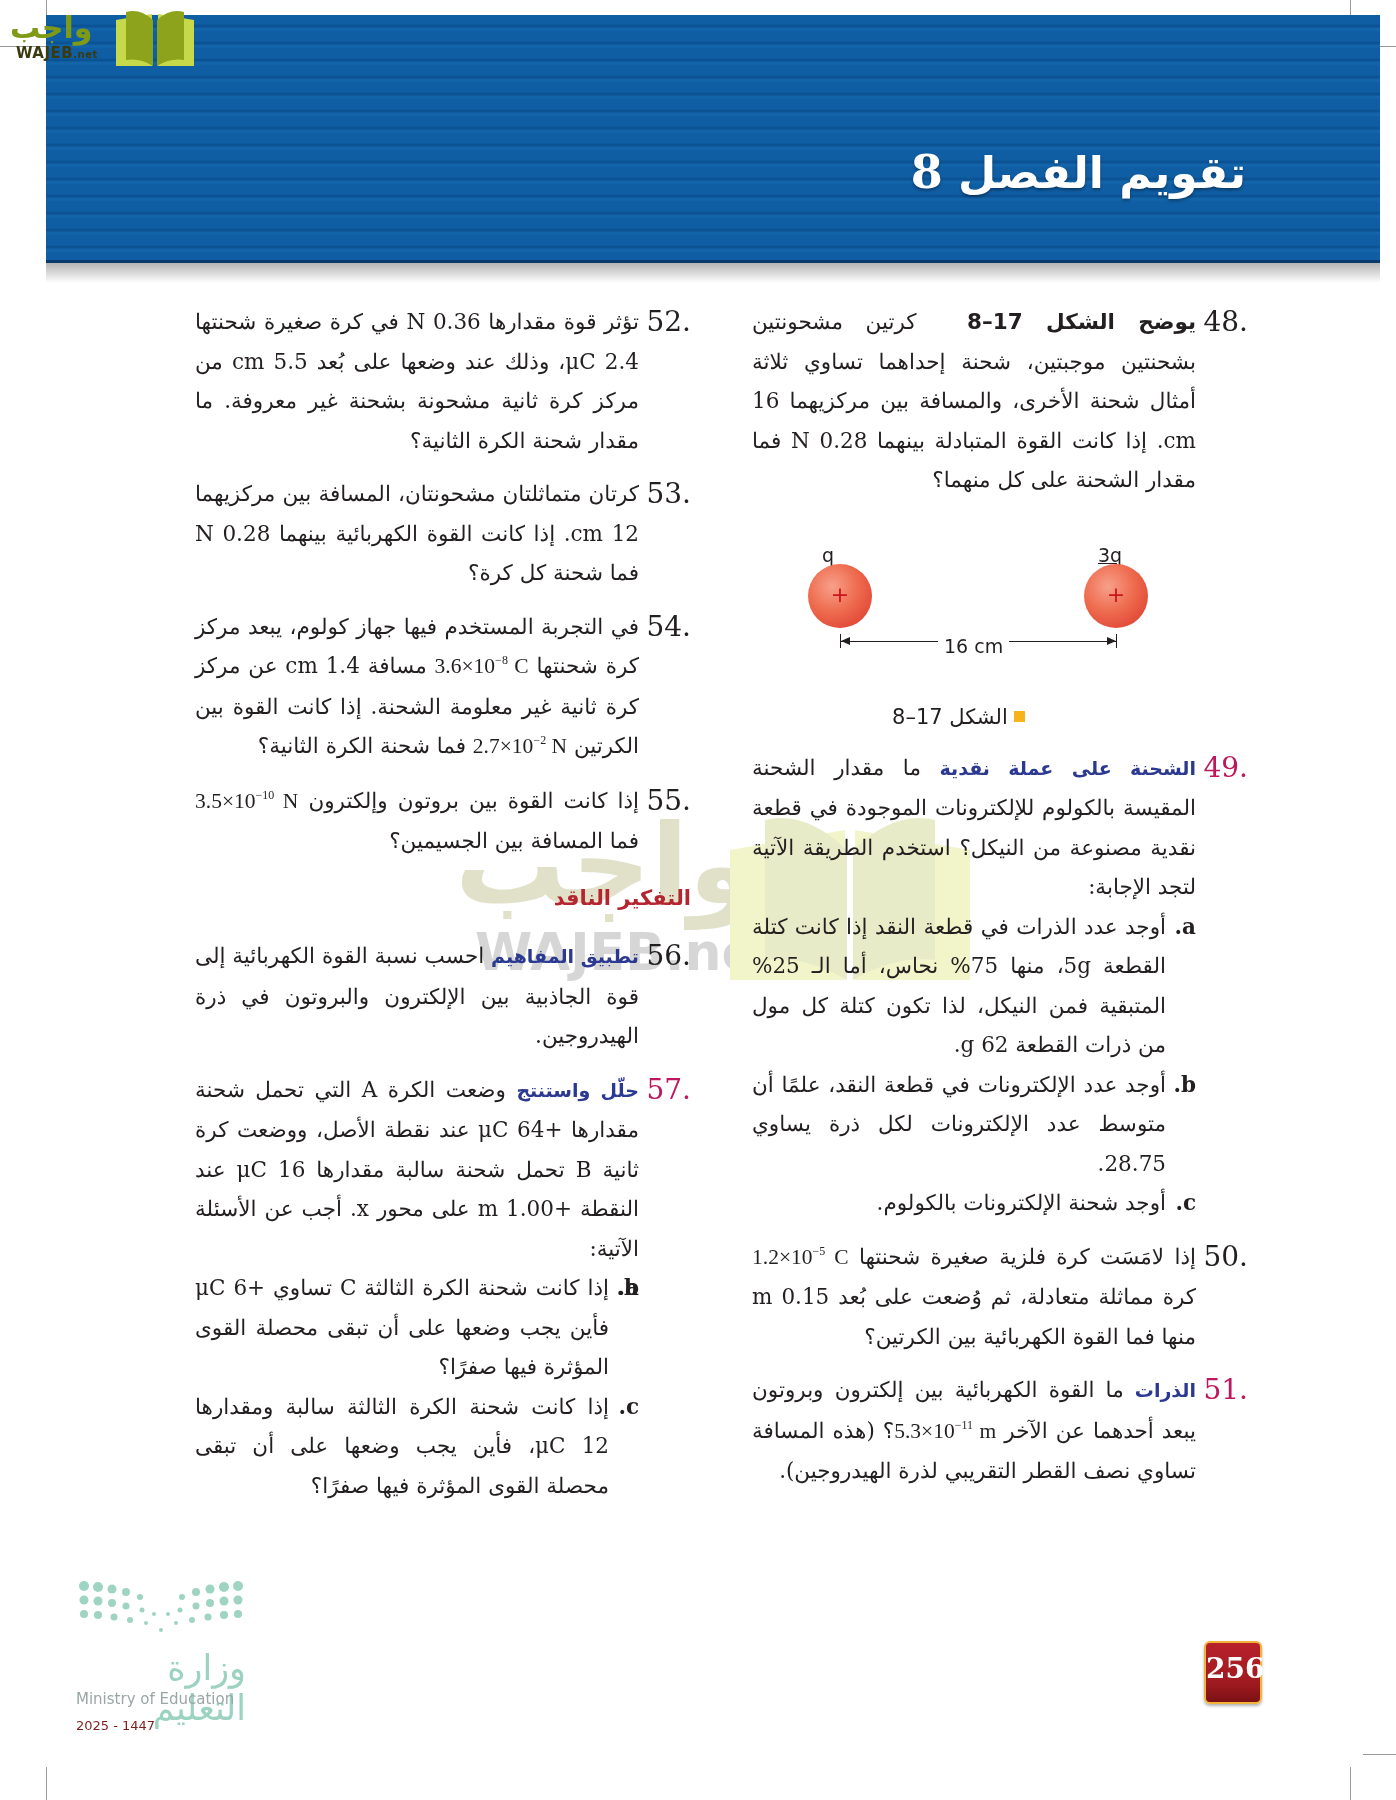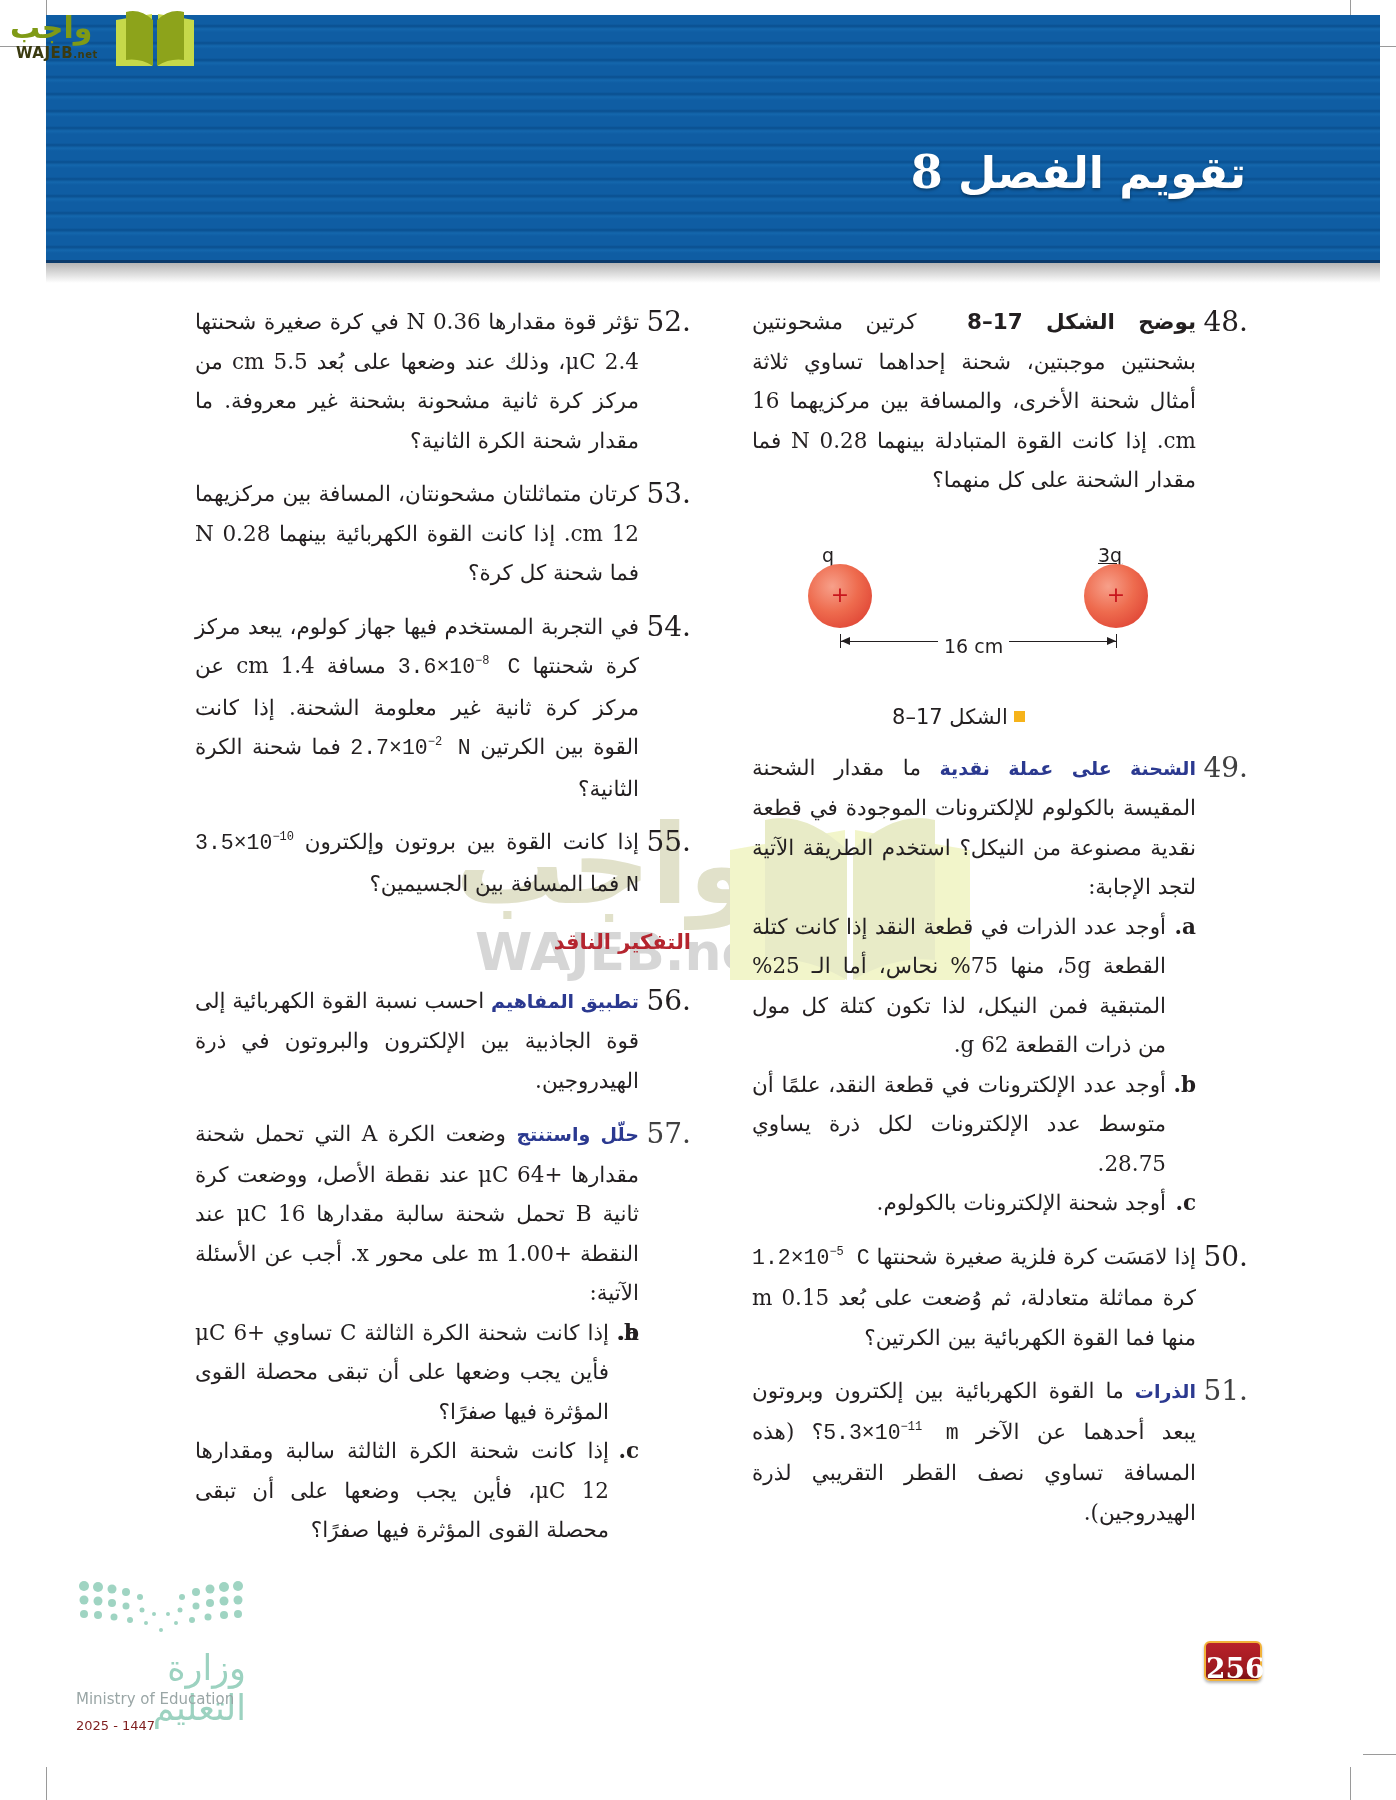--- a/index.html
+++ b/index.html
@@ -34,26 +34,26 @@
   .wm-ar { position: absolute; left: 0; top: 0; font-family: "DejaVu Sans", sans-serif; font-weight: bold; font-size: 110px; color: #c9c9a0; direction: rtl; line-height: 1; }
   .wm-en { position: absolute; left: 20px; top: 112px; font-family: "DejaVu Sans", sans-serif; font-weight: bold; font-size: 52px; color: #b5b5b5; }
   .wm-book { position: absolute; left: 270px; top: 0; width: 250px; height: 170px; }
 
   .col { position: absolute; direction: rtl; text-align: justify; font-size: 21.5px; line-height: 39.5px; }
   .col-right { left: 752px; width: 496px; top: 302px; }
   .col-left { left: 195px; width: 496px; top: 302px; }
 
   .problem { position: relative; padding-right: 52px; margin-bottom: 14px; }
   .pnum { position: absolute; right: 0; top: 0; font-weight: normal; font-family: "DejaVu Serif", serif; font-size: 28px; color: #231f20; direction: ltr; }
-  .pnum.blue { color: #404040; }
+  .pnum.blue { color: #be185d; }
   .kw-blue { font-family: "DejaVu Sans", sans-serif; font-weight: bold; color: #2b3990; font-size: 19px; }
   .kw-bold { font-weight: bold; font-family: "DejaVu Sans", sans-serif; margin-left: 28px; }
   .sub { position: relative; padding-right: 30px; }
   .sub-letter { position: absolute; right: 0; top: 0; font-weight: bold; font-family: "DejaVu Serif", serif; }
-  .ltr { direction: ltr; unicode-bidi: embed; font-family: Liberation Mono, monospace; }
+  .ltr { direction: ltr; unicode-bidi: embed; font-family: Liberation Serif, serif; }
   sup { font-size: 12px; vertical-align: 9px; line-height: 0; }
 
   .section-heading {
     font-family: "DejaVu Sans", sans-serif; font-weight: bold; color: #b5252f; font-size: 21px;
     margin: 18px 0 18px 0; text-align: right;
   }
 
   .figure { position: relative; width: 496px; height: 230px; margin: 10px 0 4px 0; direction: ltr; }
   .sphere { position: absolute; width: 64px; height: 64px; border-radius: 50%;
     background: radial-gradient(circle at 38% 35%, #f7a08a 0%, #ee6b4e 45%, #d9342a 100%); }
@@ -67,21 +67,21 @@
   .fig-caption { position: absolute; left: 140px; top: 184px; direction: rtl; font-family: "DejaVu Sans", sans-serif; font-weight: normal; font-size: 21px; }
   .fig-square { display: inline-block; width: 11px; height: 11px; background: #f6b31a; margin-left: 6px; vertical-align: 2px; }
 
   .moe-logo { position: absolute; left: 76px; top: 1578px; width: 180px; height: 150px; }
   .moe-dots { position: absolute; left: 0; top: 0; width: 170px; height: 60px; }
   .moe-ar { position: absolute; left: 0; top: 70px; width: 170px; font-family: "DejaVu Sans", sans-serif; font-size: 35px; color: #9cd2c0; direction: rtl; text-align: right; }
   .moe-en { position: absolute; left: 0; top: 112px; font-family: "DejaVu Sans", sans-serif; font-size: 15px; color: #9aa6a6; }
   .moe-year { position: absolute; left: 0; top: 140px; font-family: "DejaVu Sans", sans-serif; font-size: 13px; color: #7f1d1d; text-align: center; }
 
   .page-num {
-    position: absolute; left: 1204px; top: 1641px; width: 58px; height: 40px;
+    position: absolute; left: 1204px; top: 1641px; width: 58px; height: 63px;
     background: linear-gradient(180deg, #b8212a 0%, #9e1a20 70%, #7a1014 100%);
     border: 2px solid #f2b33a; border-radius: 6px;
     color: #fff; font-family: "DejaVu Serif", serif; font-weight: bold; font-size: 28px;
     text-align: right; line-height: 52px; box-shadow: 0 2px 3px rgba(0,0,0,0.3);
   }
 </style>
 </head>
 <body>
 
 <div class="crop-mark" style="left:46px;top:0;width:1px;height:30px;"></div>

